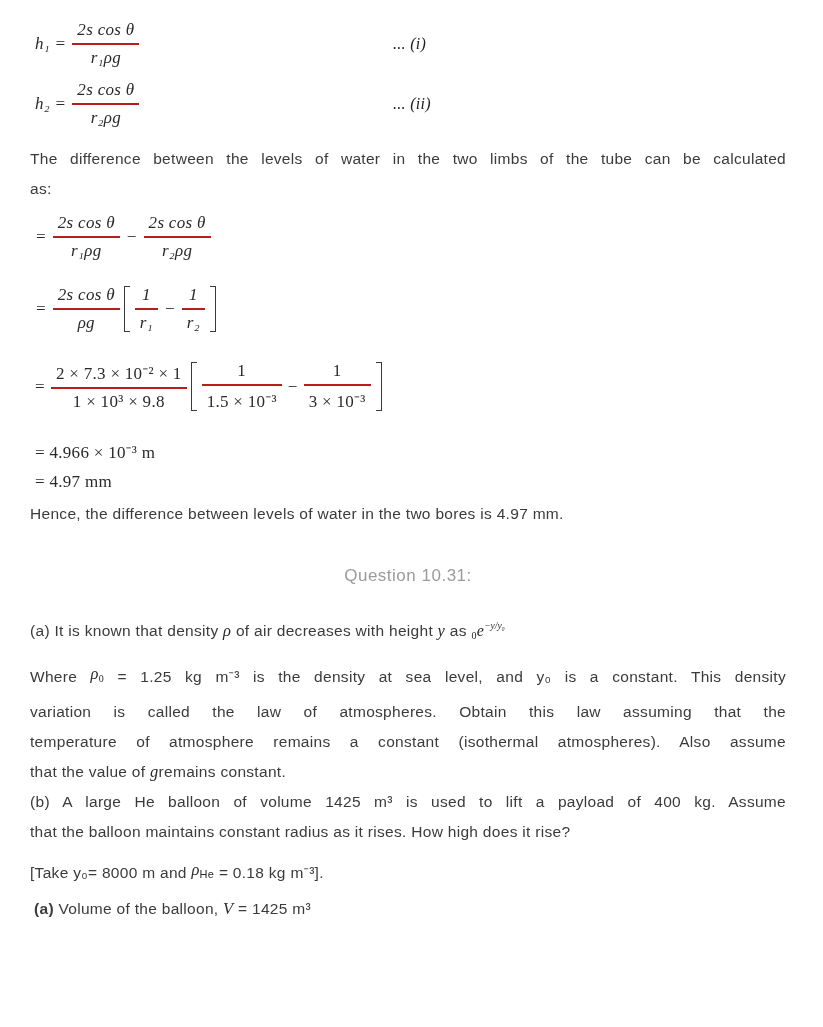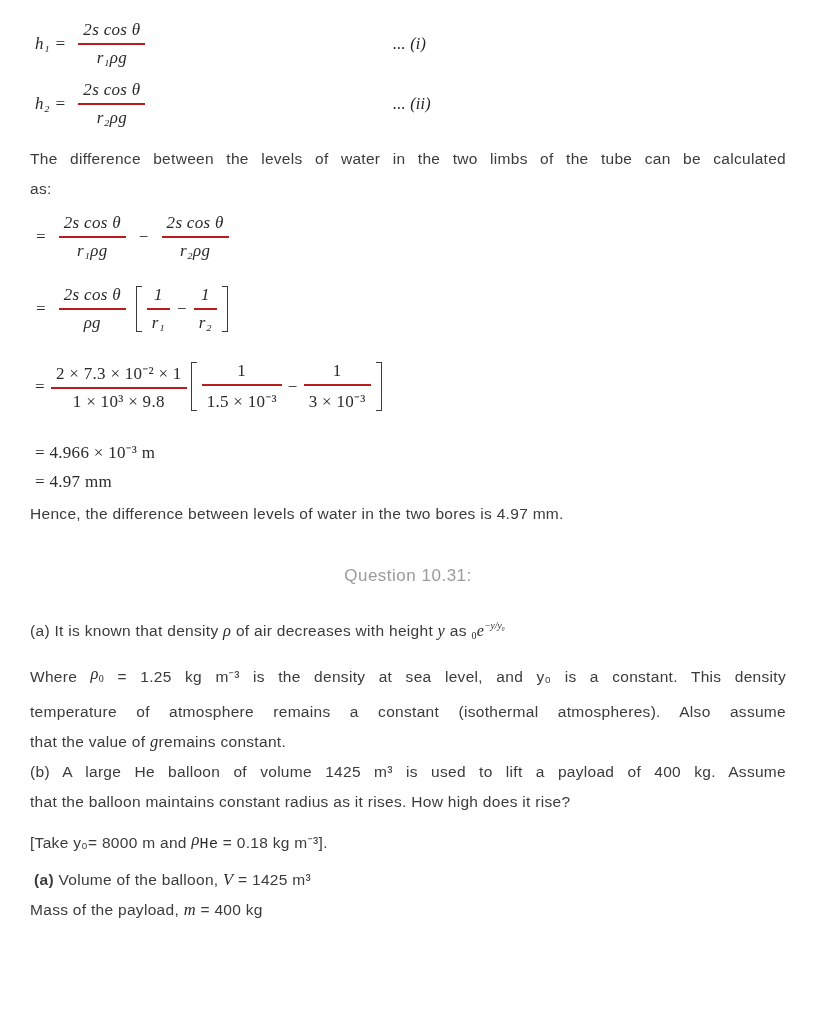--- a/index.html
+++ b/index.html
@@ -11,21 +11,21 @@
     letter-spacing:0.3px;
   }
   .content { padding:18px 37px 0 30px; }
 
   
   .mrow {
     display:flex; align-items:center; position:relative;
     font-family:"Liberation Serif", serif; font-size:17px; color:#2a2a2a;
     margin-left:5px;
   }
-  .mi { font-style:italic;gap:6px; }
+  .mi { font-style:italic; }
   .frac { display:inline-flex; flex-direction:column; text-align:center; }
   .frac .num { padding:0 5px 3px 5px;text-align:center; }
   .frac .den { border-top:2px solid #b91c1c; padding:3px 5px 0 5px; }
   .op { padding:0 6px; }
   .eqsign { padding-right:6px; }
   .tag { position:absolute; left:358px; top:50%; transform:translateY(-50%);
          font-style:italic; font-size:16px; color:#222; }
   .bgroup { display:flex; align-items:center; margin-left:4px; }
   .brk { width:6px; align-self:stretch; margin:1px 0; }
   .brk-l { border-left:1.6px solid #3a3a3a; border-top:1.6px solid #3a3a3a; border-bottom:1.6px solid #3a3a3a; margin-right:5px; }
@@ -36,21 +36,21 @@
   .line { line-height:30px; }
   .jline { line-height:30px; text-align:justify; text-align-last:justify; }
   .heading { font-size:17px; color:#9b9b9b; letter-spacing:0.5px;text-align:center; }
   .mathvar { font-family:"Liberation Serif", serif; font-style:italic; font-size:16.5px; color:#2a2a2a; }
   .inlinefrm { font-family:"Liberation Serif", serif; color:#2a2a2a; white-space:nowrap;margin-top:8px; }
   .presub { font-size:10px; vertical-align:-3px; }
   .ebase { font-style:italic; font-size:16px; }
   .expsup { font-size:9.5px; vertical-align:7px; font-style:italic; letter-spacing:0; }
   .rho0 { position:relative; top:-3px; }
   .subsm { font-size:10px; vertical-align:-3px; font-style:normal; }
-  .subhe { font-size:15px; vertical-align:-3px; font-style:normal; font-family:Liberation Mono, monospace; }
+  .subhe { font-size:11px; vertical-align:-3px; font-style:normal; font-family:Liberation Sans, sans-serif; }
   .bold { font-weight:bold; }
 
   
   .eq1 { margin-top:2px; }
   .eq2 { margin-top:12px;font-family:Liberation Serif, serif; }
   .p-intro { margin-top:16px; }
   .eq3 { margin-top:9px; }
   .eq4 { margin-top:24px; }
   .eq5 { margin-top:28px; }
   .res1 { margin-top:28px; }
@@ -150,29 +150,29 @@
   <div class="mline res2">= 4.97 mm</div>
 
   <div class="line p-hence">Hence, the difference between levels of water in the two bores is 4.97 mm.</div>
 
   <div class="heading q-head">Question 10.31:</div>
 
   <div class="line p-a"><span>(a) It is known that density </span><span class="mathvar">ρ</span><span> of air decreases with height </span><span class="mathvar">y</span><span> as </span><span class="inlinefrm"><span class="presub">0</span><span class="ebase">e</span><span class="expsup">−y/y₀</span></span></div>
 
   <div class="p-where">
     <div class="jline"><span>Where </span><span class="inlinefrm rho0"><span class="mathvar">ρ</span><span class="subsm">0</span></span><span> = 1.25 kg m⁻³ is the density at sea level, and y₀ is a constant. This density</span></div>
+    <div class="jline">variation is called the law of atmospheres. Obtain this law assuming that the</div>
     <div class="jline">temperature of atmosphere remains a constant (isothermal atmospheres). Also assume</div>
     <div class="line"><span>that the value of </span><span class="mathvar">g</span><span>remains constant.</span></div>
   </div>
 
   <div>
     <div class="jline">(b) A large He balloon of volume 1425 m³ is used to lift a payload of 400 kg. Assume</div>
     <div class="line">that the balloon maintains constant radius as it rises. How high does it rise?</div>
   </div>
 
   <div class="line p-take"><span>[Take y₀= 8000 m and </span><span class="inlinefrm rho0"><span class="mathvar">ρ</span><span class="subhe">He</span></span><span> = 0.18 kg m⁻³].</span></div>
 
 
   <div class="line p-ansa"><span class="bold">(a)</span><span> Volume of the balloon, </span><span class="mathvar">V</span><span> = 1425 m³</span></div>
 
-  <div class="line"><span>Mass of the payload, </span><span class="mathvar">m</span><span> = 400 kg</span></div>
 
 </div>
 
 </body></html>

